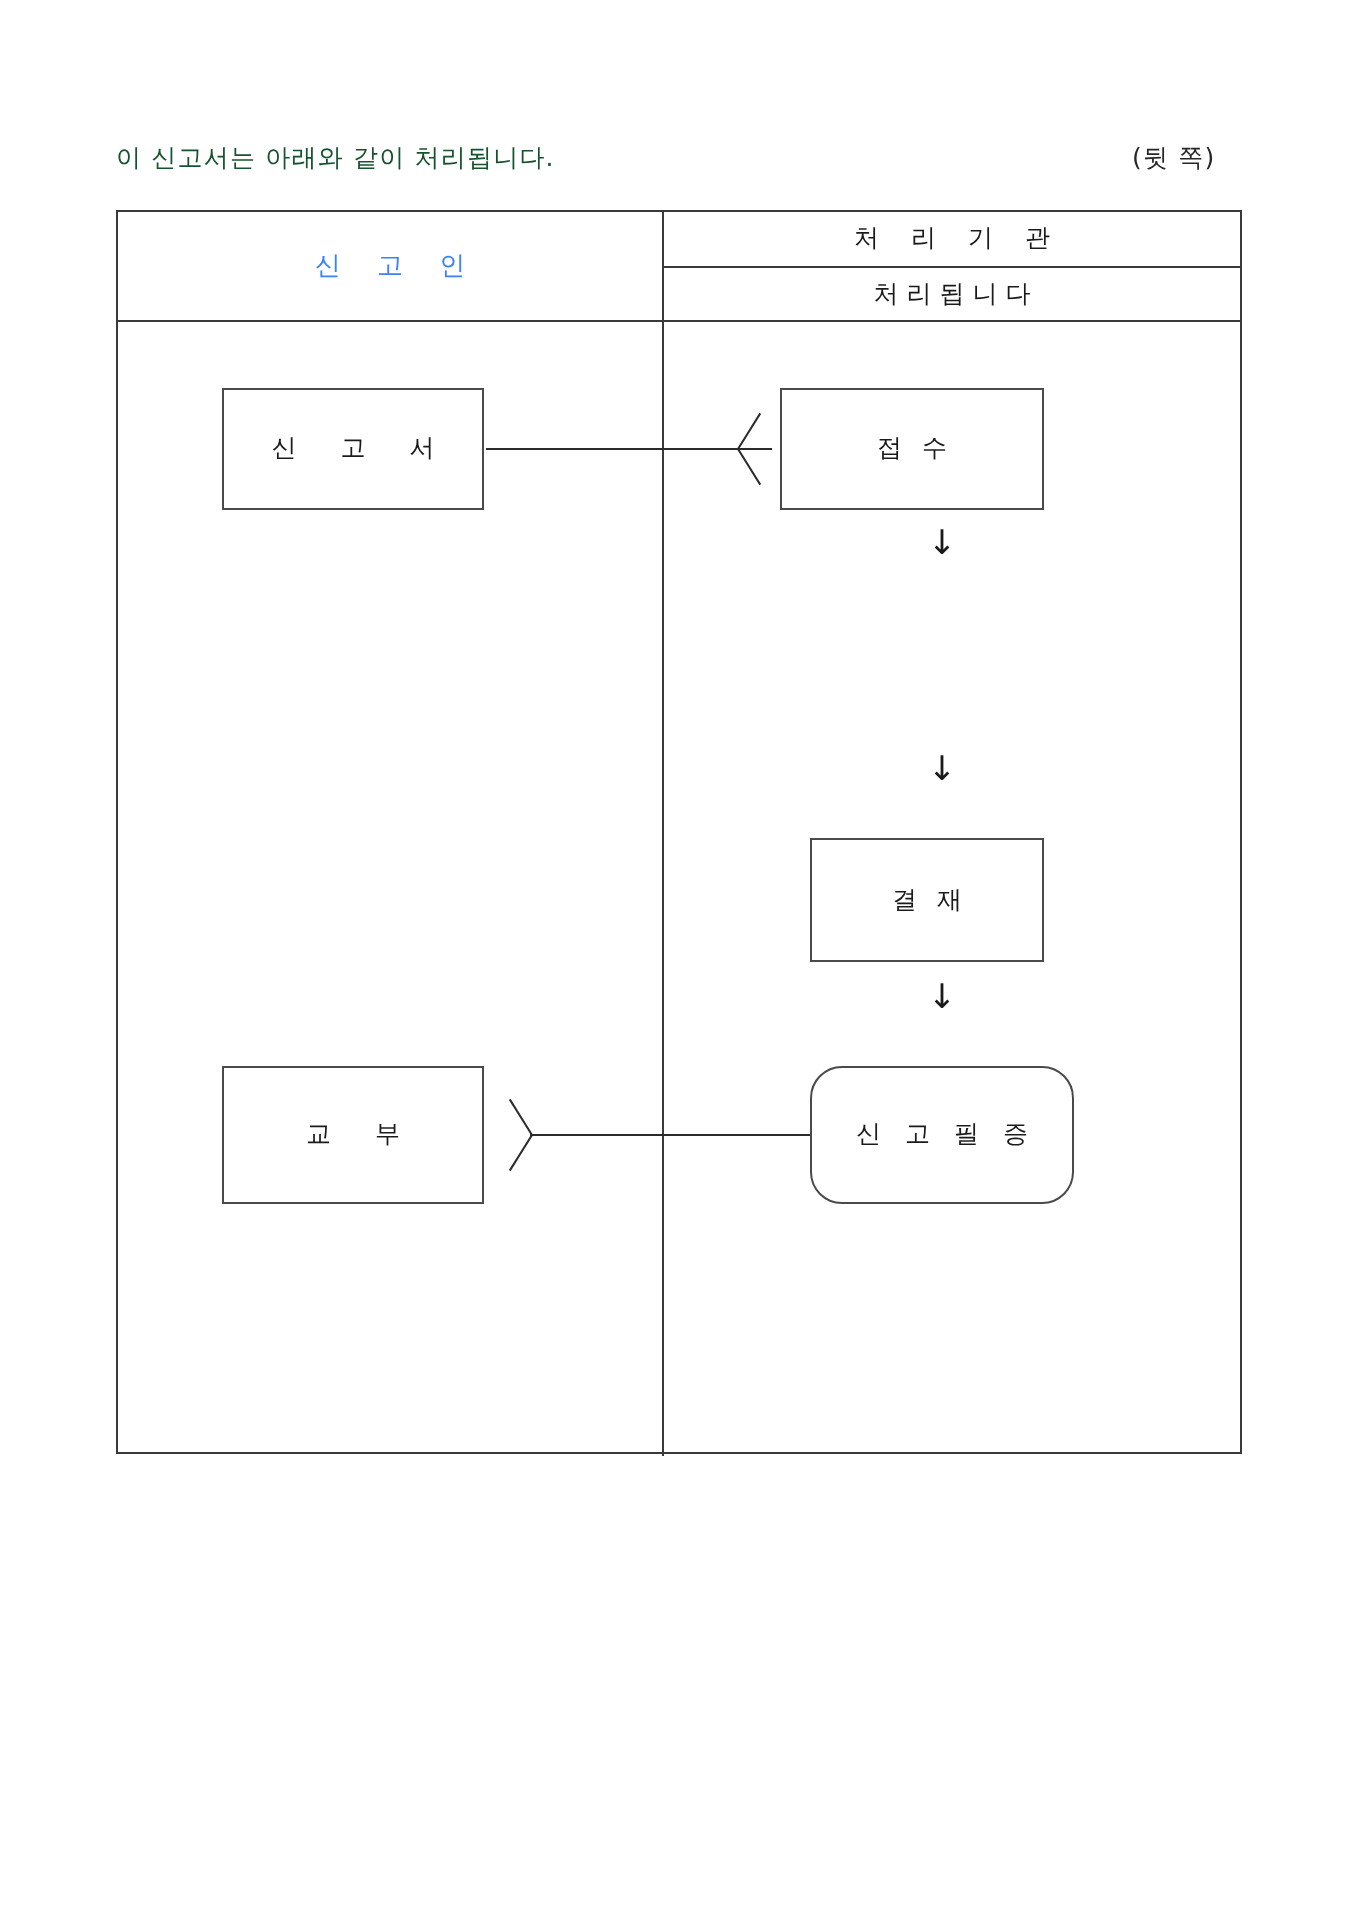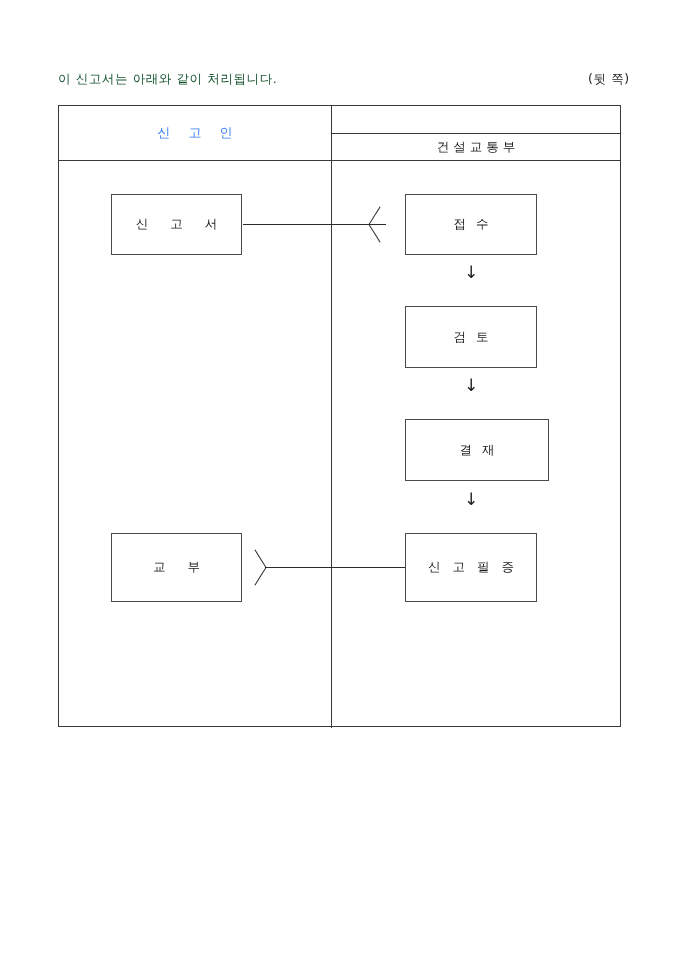--- a/index.html
+++ b/index.html
@@ -27,21 +27,21 @@
     position: absolute;
     left: 58px;
     top: 71px;
     font-size: 12.5px;
     letter-spacing: 0.6px;
     color: #14532d;
     white-space: nowrap;
   }
   .page-marker {
     position: absolute;
-    left: 588px;
+    left: 566px;
     top: 71px;
     font-size: 12.5px;
     letter-spacing: 0.6px;
     color: #262626;
     white-space: nowrap;
   }
 
   
   .table-frame {
     position: absolute;
@@ -131,24 +131,24 @@
     align-items: center;
     justify-content: center;
     font-size: 12.5px;
     color: #1a1a1a;
   }
   .sp-wide { letter-spacing: 9px; text-indent: 9px; }
   .sp-mid  { letter-spacing: 4px; text-indent: 4px; }
   .sp-tight{ letter-spacing: 3px; text-indent: 3px; }
 
   .box-singoseo   { left: 111px; top: 194px; width: 131px; height: 61px; }
-  .box-jeopsu     { left: 405px; top: 194px; width: 132px; height: 61px; }
+  .box-jeopsu     { left: 390px; top: 194px; width: 132px; height: 61px; }
   .box-geomto     { left: 405px; top: 306px; width: 132px; height: 62px; }
-  .box-gyeoljae   { left: 405px; top: 419px; width: 144px; height: 62px; }
-  .box-pilJeung   { left: 405px; top: 533px; width: 132px; height: 69px; }
+  .box-gyeoljae   { left: 405px; top: 419px; width: 117px; height: 62px; }
+  .box-pilJeung   { left: 405px; top: 533px; width: 132px; height: 69px; border-radius: 16px; }
   .box-gyobu      { left: 111px; top: 533px; width: 131px; height: 69px; }
 
   
   .h-line {
     position: absolute;
     height: 1px;
     background: #2b2b2b;
   }
   .line-top    { left: 243px; top: 224px;  width: 143px; }
   .line-bottom { left: 265px; top: 567px;  width: 140px; }
@@ -200,31 +200,31 @@
   <div class="page-marker">(뒷 쪽)</div>
 
   <div class="table-frame">
 
     <div class="col-divider"></div>
     <div class="header-bottom-rule"></div>
     <div class="header-mid-rule"></div>
 
     <div class="hdr-left">신   고   인</div>
 
-
-    <div class="hdr-right-bottom">건설교통부</div>
+    <div class="hdr-right-top">처 리 기 관</div>
+
+    <div class="hdr-right-bottom">처리됩니다</div>
   </div>
 
   <div class="flow-box box-singoseo sp-wide">신 고 서</div>
 
   <div class="flow-box box-gyobu sp-wide">교   부</div>
 
   <div class="flow-box box-jeopsu sp-tight">접      수</div>
 
-  <div class="flow-box box-geomto sp-tight">검      토</div>
 
   <div class="flow-box box-gyeoljae sp-tight">결      재</div>
 
   <div class="flow-box box-pilJeung sp-mid">신 고 필 증</div>
 
   <div class="h-line line-top"></div>
   <div class="chevron chev-right">
     <span class="s1"></span>
       <span class="s2"></span>
   </div>

